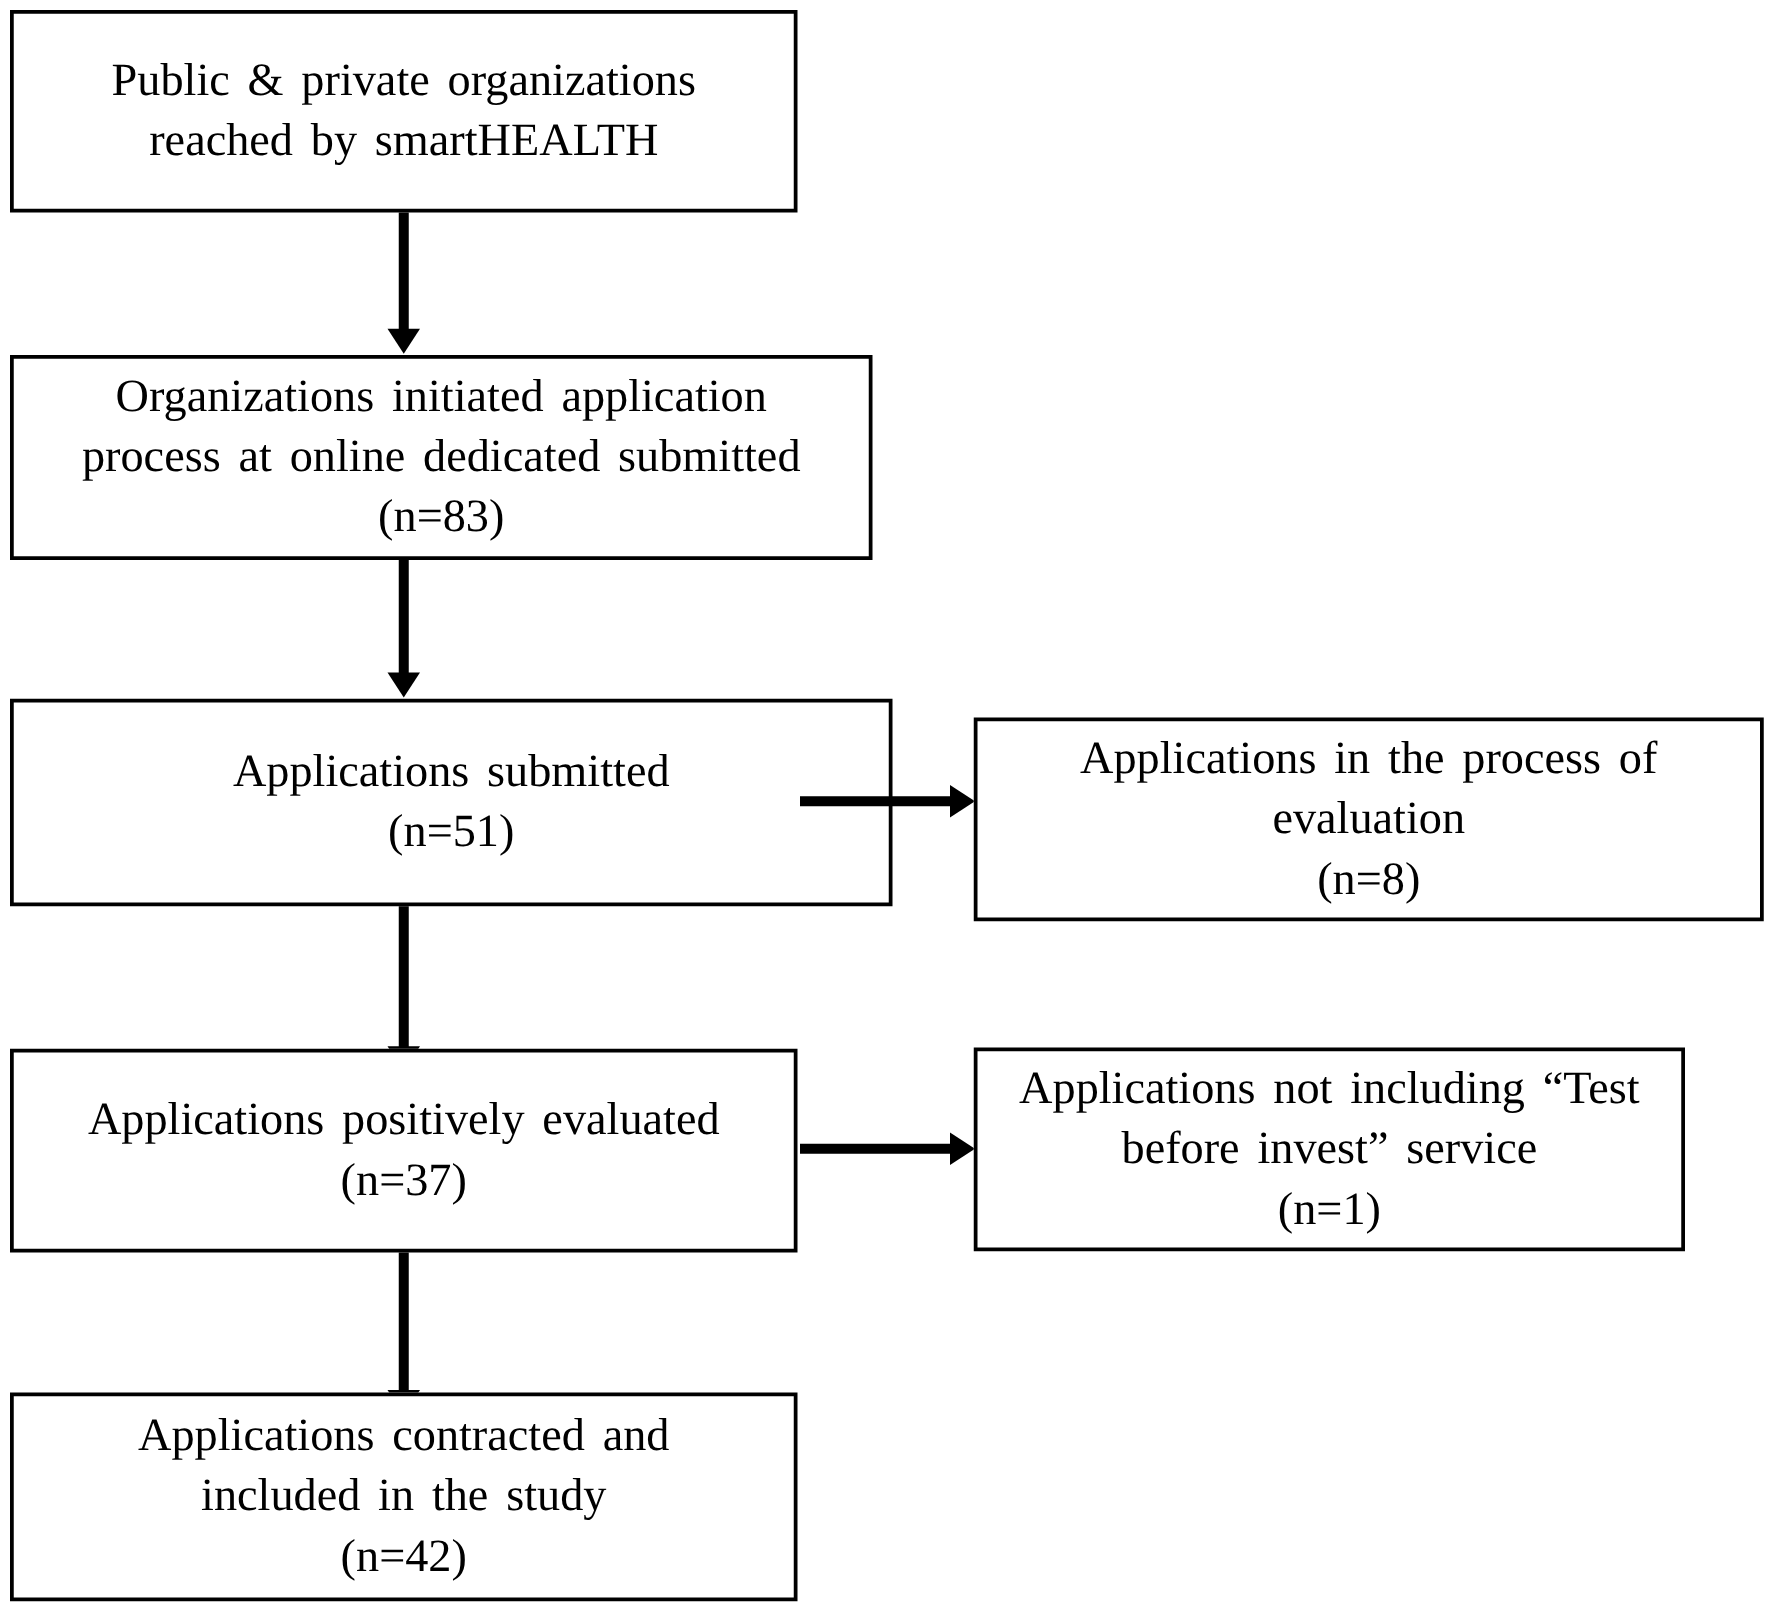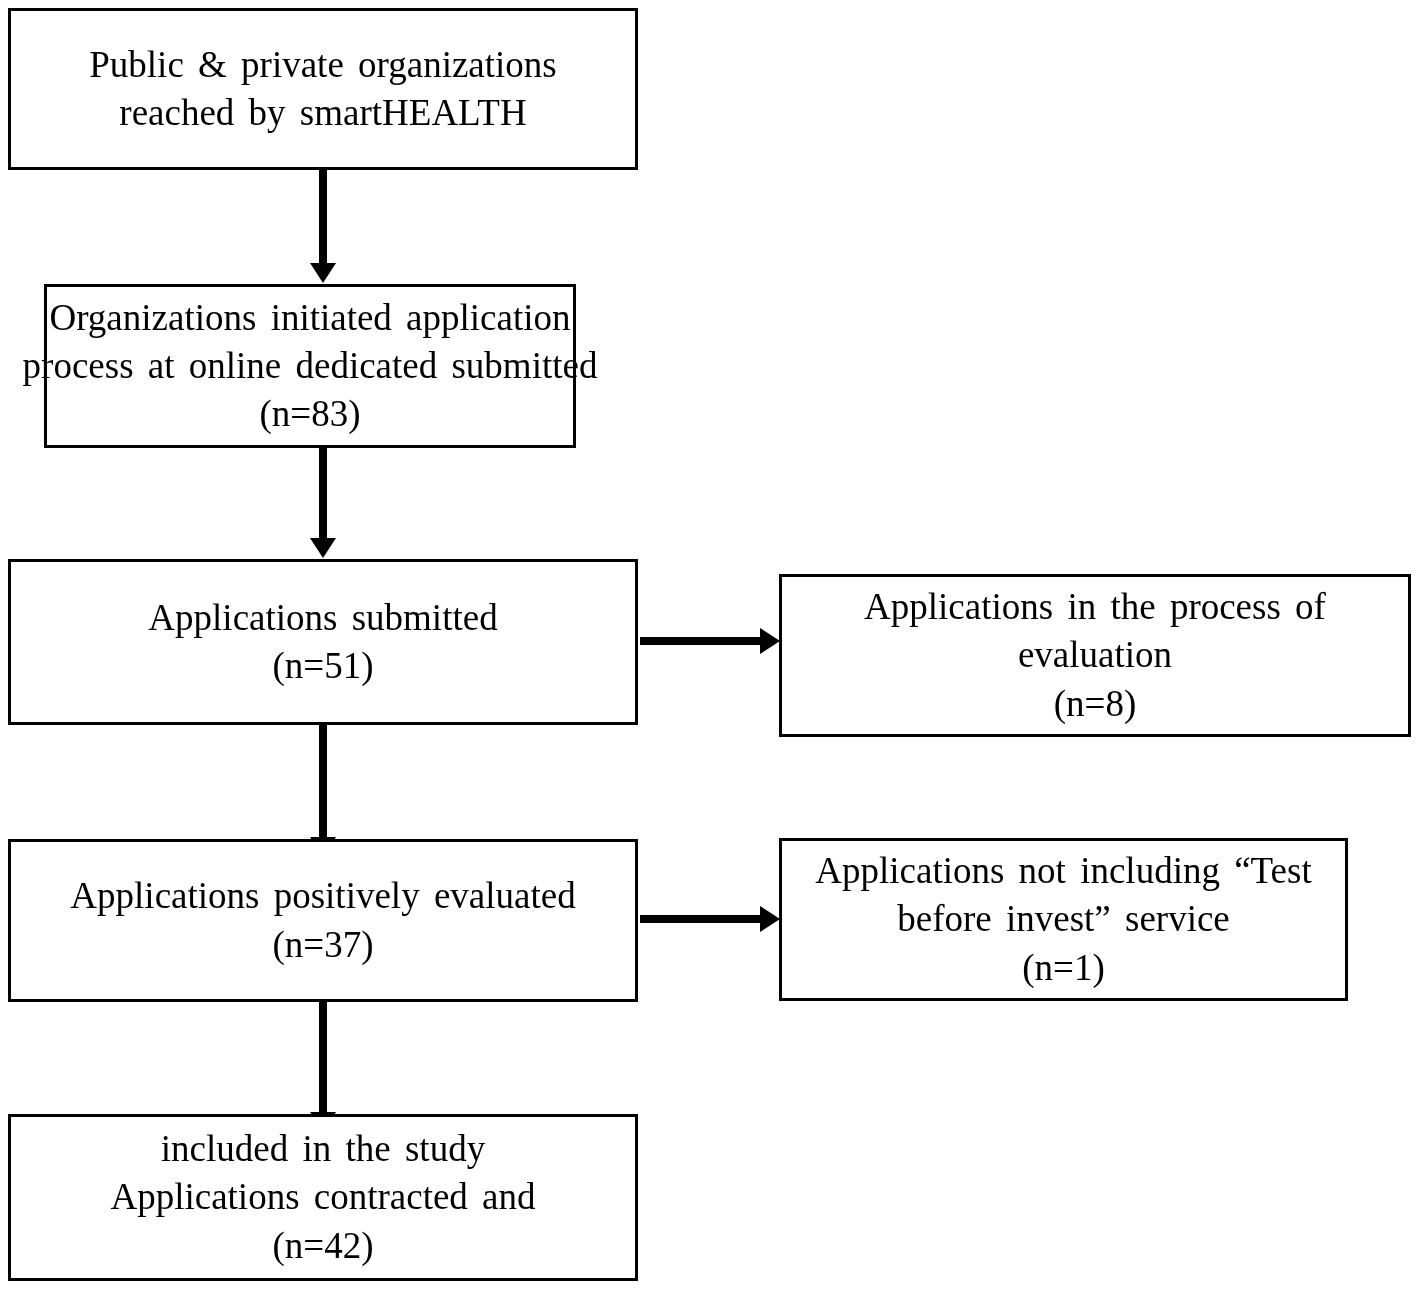--- a/index.html
+++ b/index.html
@@ -86,32 +86,32 @@
   <div class="flow-box" style="left:8px; top:8px; width:630px; height:162px;">
     <span class="line">Public &amp; private organizations</span>
     <span class="line">reached by smartHEALTH</span>
   </div>
 
   <div class="arrow-v" style="left:323px; top:170px;">
     <div class="shaft" style="height:95px;"></div>
     <div class="head" style="top:93px;"></div>
   </div>
 
-  <div class="flow-box" style="left:8px; top:284px; width:532px; height:164px;margin-left:36px;">
+  <div class="flow-box" style="left:8px; top:284px; width:690px; height:164px;">
     <span class="line">Organizations initiated application</span>
     <span class="line">process at online dedicated submitted</span>
     <span class="line">(n=83)</span>
   </div>
 
   <div class="arrow-v" style="left:323px; top:448px;">
     <div class="shaft" style="height:92px;"></div>
     <div class="head" style="top:90px;"></div>
   </div>
 
-  <div class="flow-box" style="left:8px; top:559px; width:630px; height:166px;">
+  <div class="flow-box" style="left:8px; top:559px; width:706px; height:166px;">
     <span class="line">Applications  submitted</span>
     <span class="line">(n=51)</span>
   </div>
 
   <div class="arrow-h" style="left:640px; top:641px;">
     <div class="shaft" style="width:122px;"></div>
     <div class="head" style="left:120px;"></div>
   </div>
 
   <div class="flow-box" style="left:779px; top:574px; width:632px; height:163px;">
@@ -140,18 +140,18 @@
     <span class="line">before invest” service</span>
     <span class="line">(n=1)</span>
   </div>
 
   <div class="arrow-v" style="left:323px; top:1002px;">
     <div class="shaft" style="height:112px;"></div>
     <div class="head" style="top:110px;"></div>
   </div>
 
   <div class="flow-box" style="left:8px; top:1114px; width:630px; height:167px;">
+    <span class="line">Applications  contracted and</span>
     <span class="line">included in the study</span>
-    <span class="line">Applications  contracted and</span>
     <span class="line">(n=42)</span>
   </div>
 
 </div>
 
 </body></html>

